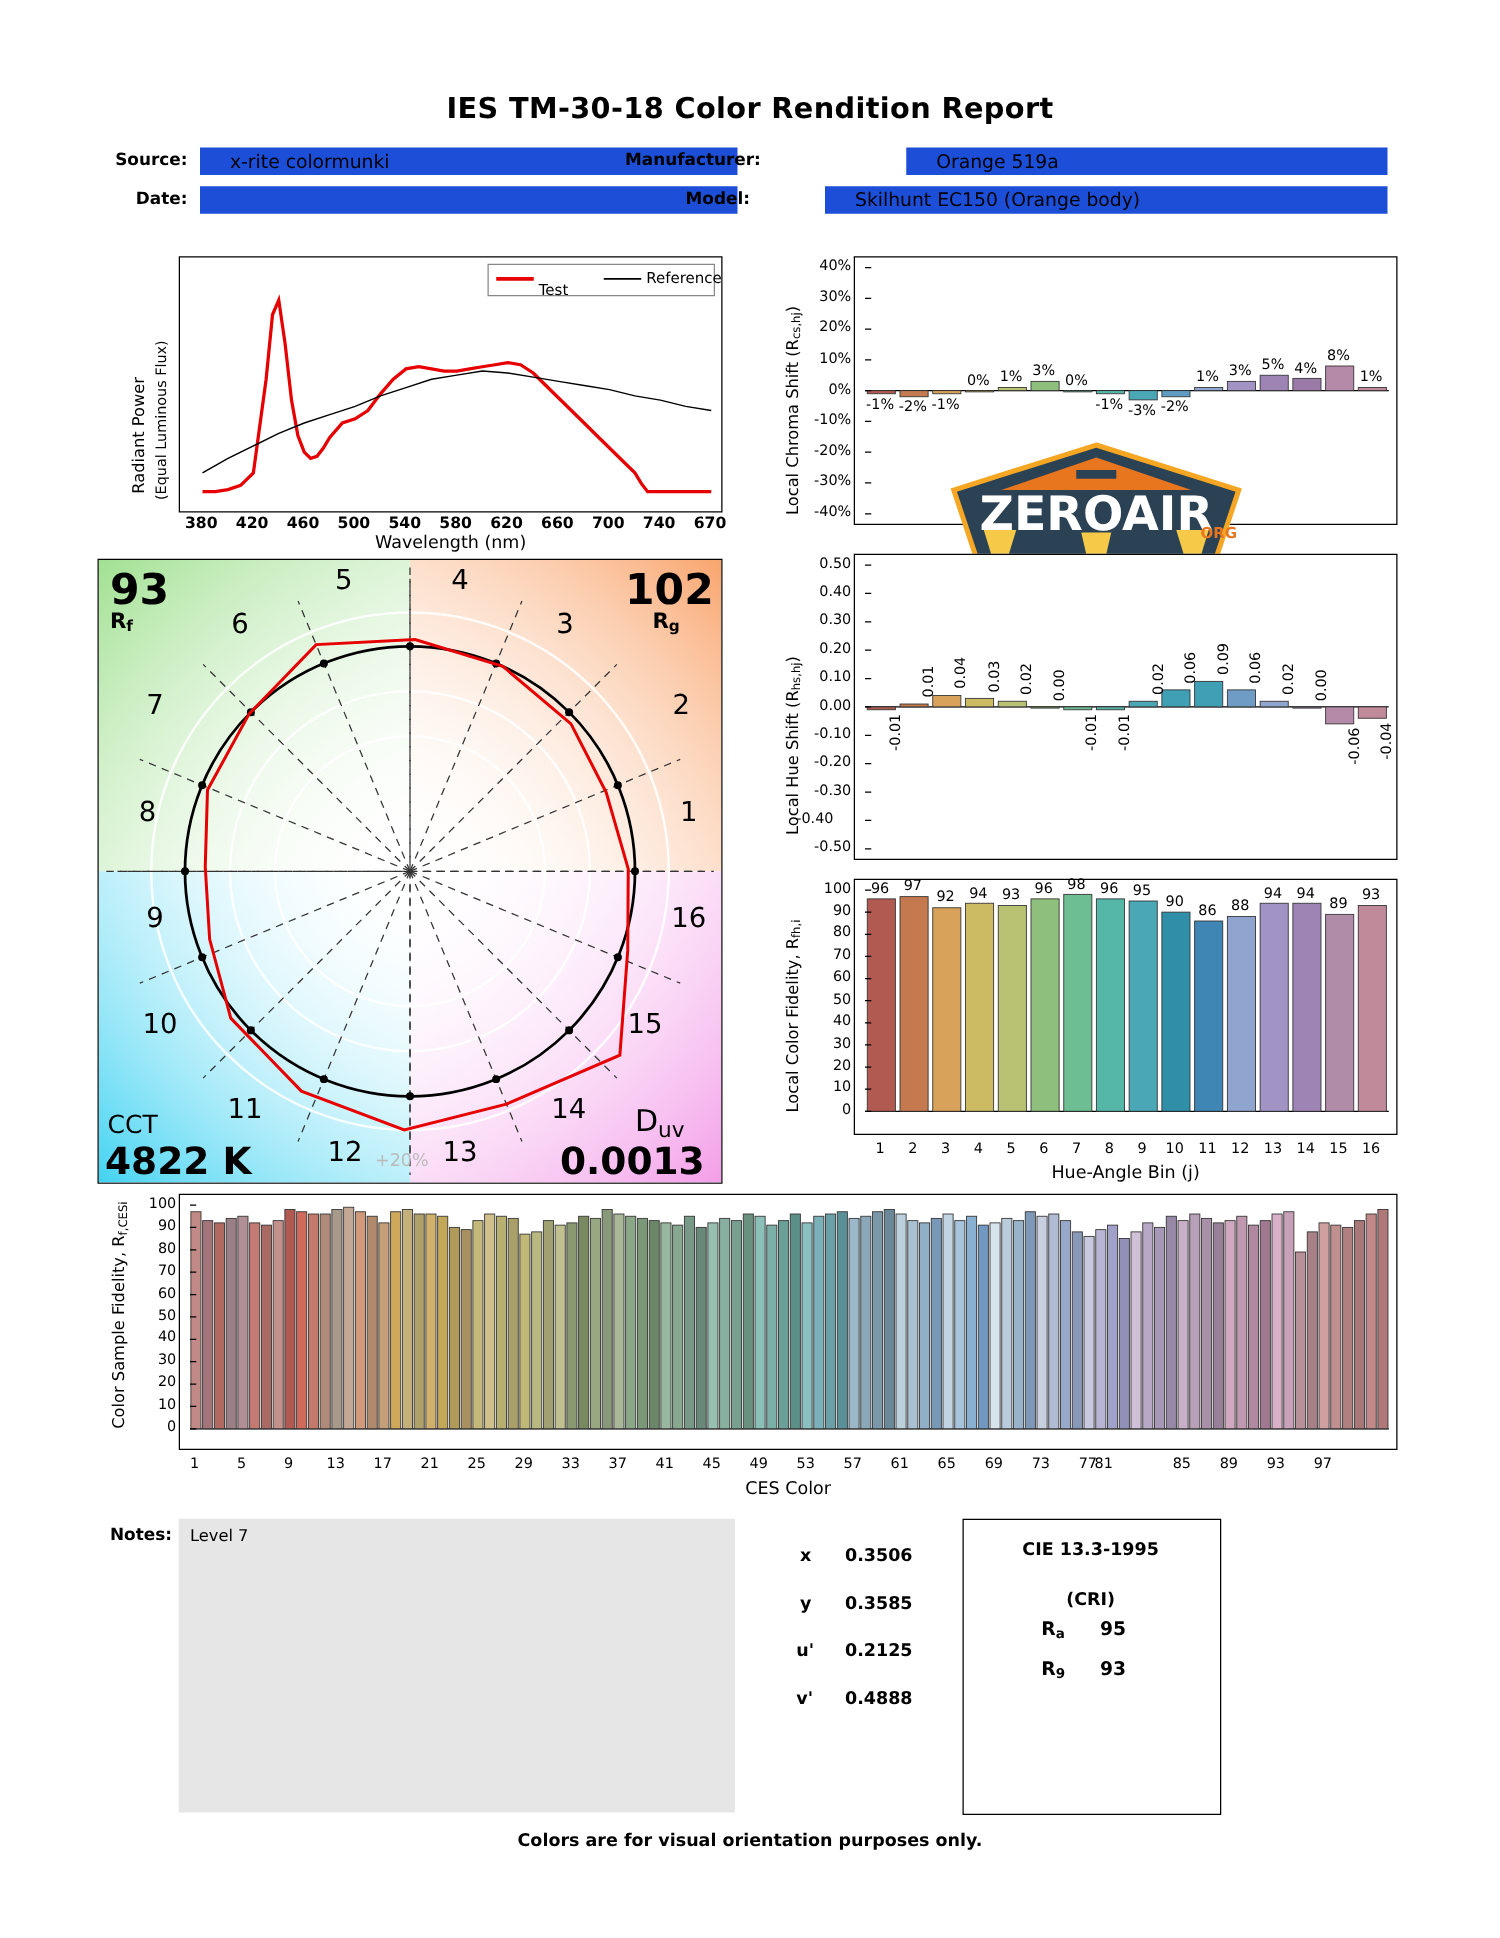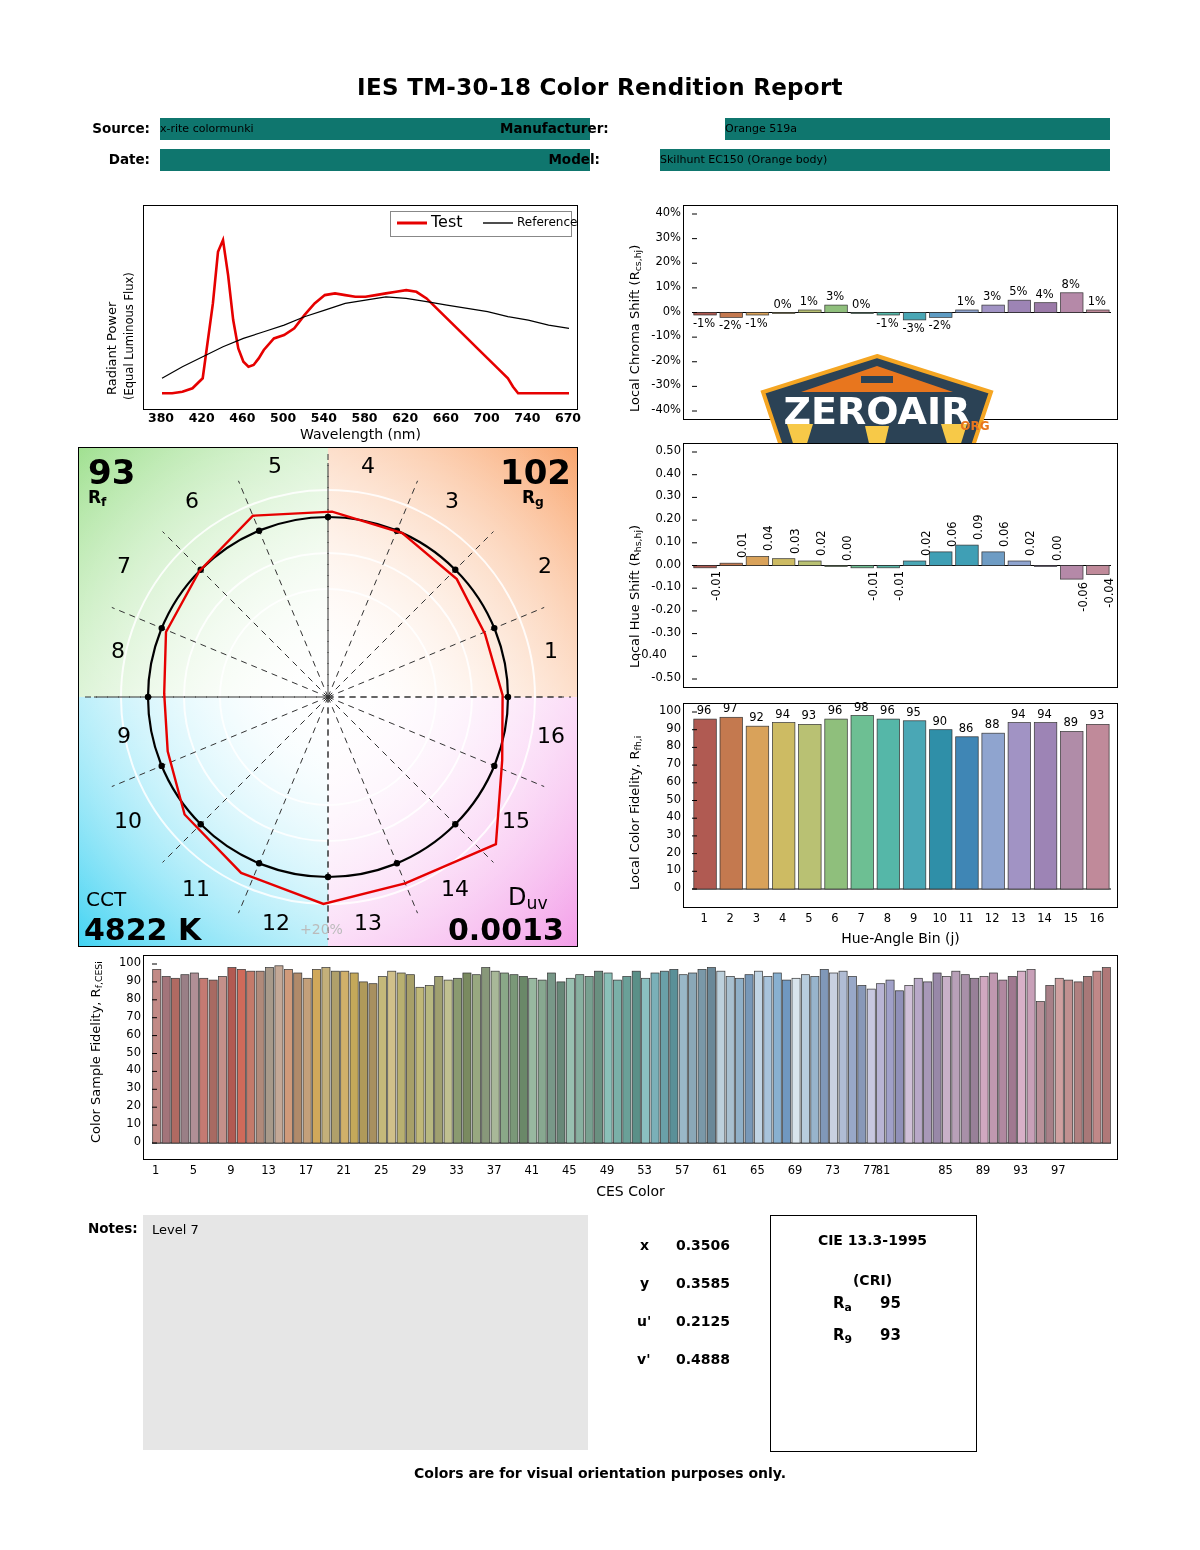--- a/index.html
+++ b/index.html
@@ -1,19 +1,19 @@
 <!DOCTYPE html>
 <html><head>
 <meta charset="utf-8">
 <style>
   html,body{margin:0;padding:0;}
   body{width:1200px;height:1550px;background:#fff;font-family:"DejaVu Sans",sans-serif;color:#000;position:relative;}
   .title{position:absolute;left:0;top:74px;width:1200px;text-align:center;font-size:23px;font-weight:bold;letter-spacing:0.3px;}
   .hdr-label{position:absolute;font-size:13.5px;font-weight:bold;text-align:right;}
-  .hdr-val{position:absolute;background:#0f766e;height:22px;line-height:22px;font-size:11px;padding-left:0;box-sizing:border-box;}
+  .hdr-val{position:absolute;background:#1d4ed8;height:22px;line-height:22px;font-size:15px;padding-left:24px;box-sizing:border-box;}
   .panel{position:absolute;box-sizing:border-box;}
   .axisbox{border:1px solid #000;background:#fff;}
   .vlabel{position:absolute;font-size:13px;transform-origin:0 0;white-space:nowrap;}
   .tick{position:absolute;font-size:12.5px;}
   .smalltick{position:absolute;font-size:11.5px;}
   .barlabel{position:absolute;font-size:11.5px;}
   svg{display:block;}
   .notes-label{position:absolute;font-size:13.5px;font-weight:bold;}
   .notes-box{position:absolute;background:#e6e6e6;}
   .notes-text{position:absolute;font-size:13px;}
@@ -63,21 +63,21 @@
     <div class="tick" style="position: absolute; left: 429.9px; top: 410px; width: 32px; text-align: center; font-weight: bold;">660</div>
     <div class="tick" style="position: absolute; left: 470.6px; top: 410px; width: 32px; text-align: center; font-weight: bold;">700</div>
     <div class="tick" style="position: absolute; left: 511.3px; top: 410px; width: 32px; text-align: center; font-weight: bold;">740</div>
     <div class="tick" style="position: absolute; left: 552px; top: 410px; width: 32px; text-align: center; font-weight: bold;">670</div>
   </div>
 <div style="position:absolute;left:390px;top:211px;width:180px;height:24px;border:1px solid #888;background:#fff;">
   <svg width="178" height="22" viewBox="0 0 178 22">
     <line x1="6" y1="11" x2="36" y2="11" stroke="#e60000" stroke-width="3"></line>
     <line x1="92" y1="11" x2="122" y2="11" stroke="#000" stroke-width="1.4"></line>
   </svg>
-  <span style="position:absolute;left:40px;top:0;font-size:16px;">Test</span>
+  <span style="position:absolute;left:40px;top:13px;font-size:12px;">Test</span>
   <span style="position:absolute;left:126px;top:3px;font-size:12px;">Reference</span>
 </div>
 
 <div class="panel axisbox" style="left:683px;top:205px;width:435px;height:215px;">
   <svg width="433" height="213" viewBox="0 0 433 213">
       <g id="lcs-plot">
         <line x1="8" y1="106.5" x2="427" y2="106.5" stroke="#000" stroke-width="1"></line>
         <rect x="9.8" y="106.5" width="22.5" height="2.5" fill="#b05a52" stroke="#333" stroke-width="0.7"></rect>
         <rect x="36.0" y="106.5" width="22.5" height="4.9" fill="#c4794f" stroke="#333" stroke-width="0.7"></rect>
         <rect x="62.2" y="106.5" width="22.5" height="2.5" fill="#d9a25a" stroke="#333" stroke-width="0.7"></rect>

